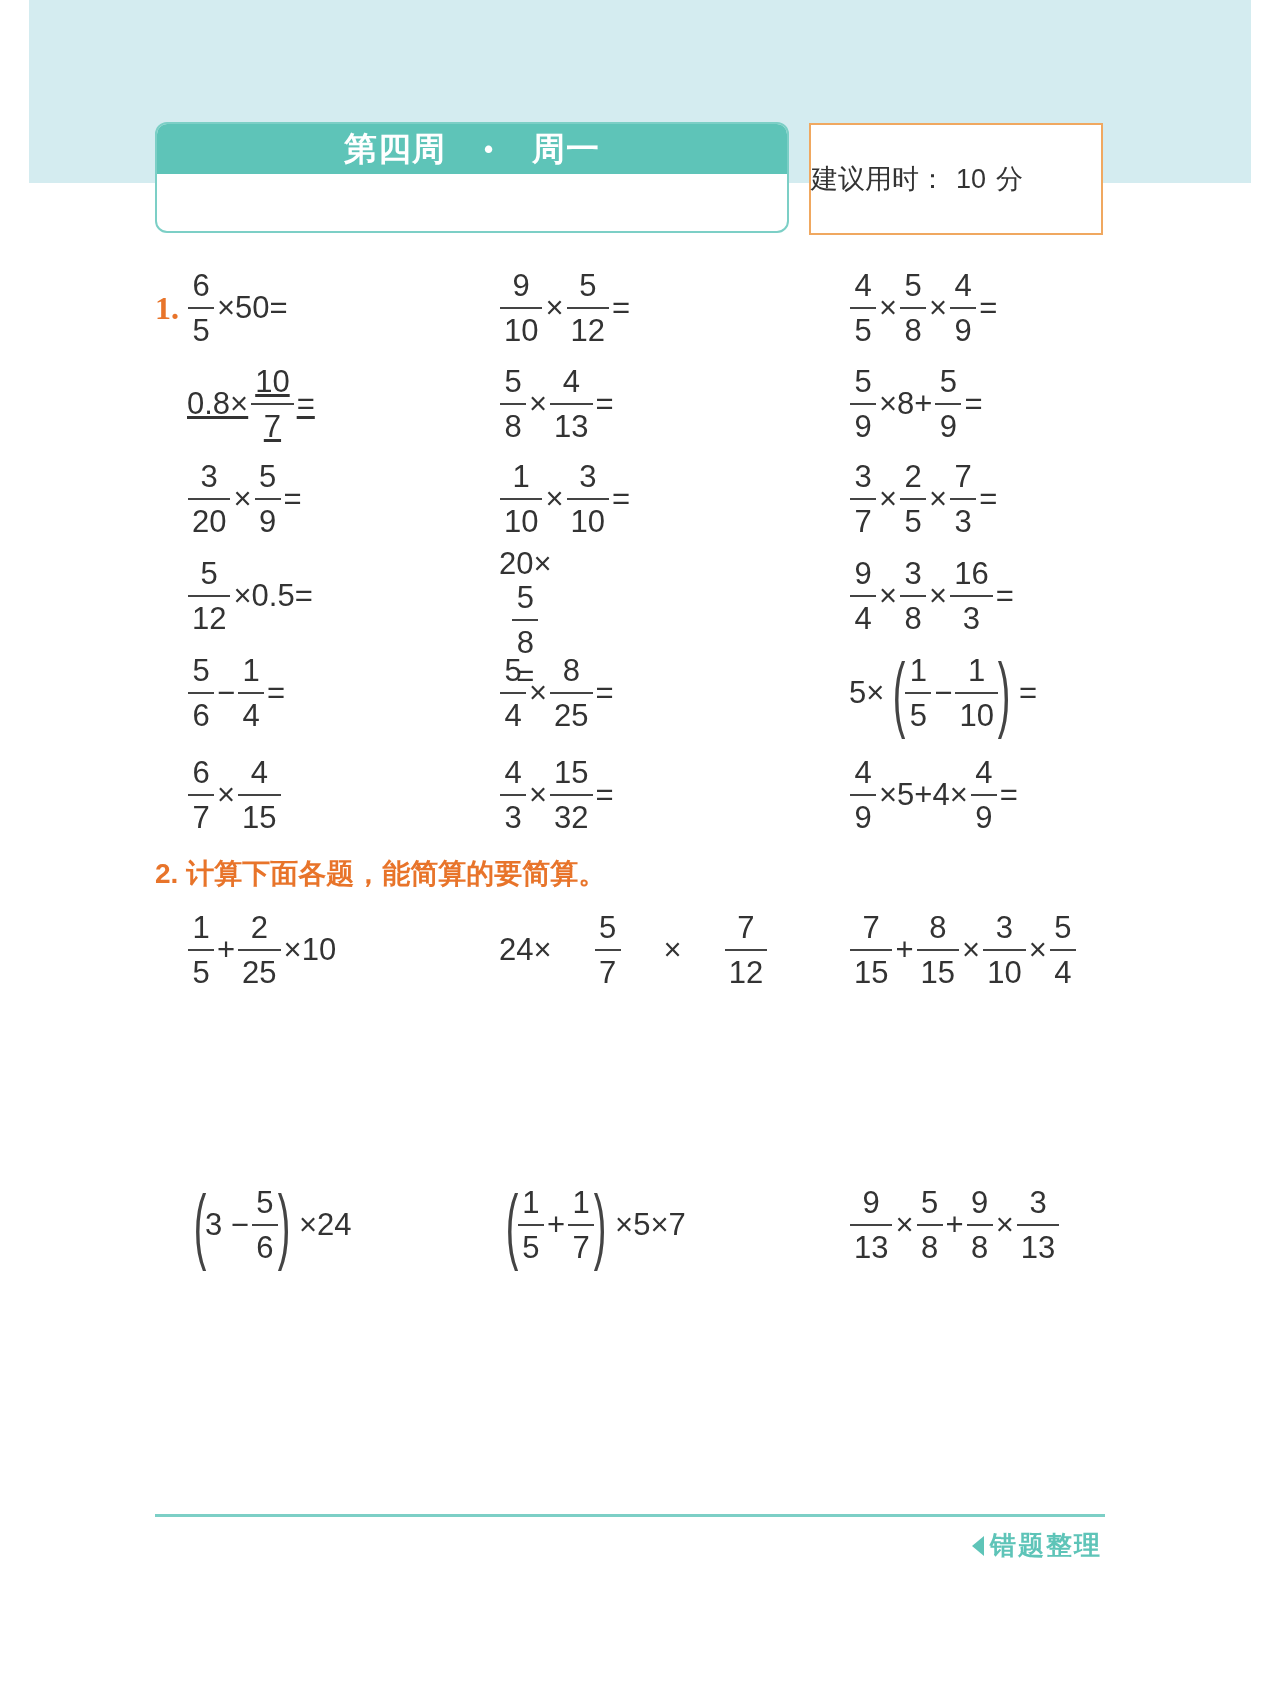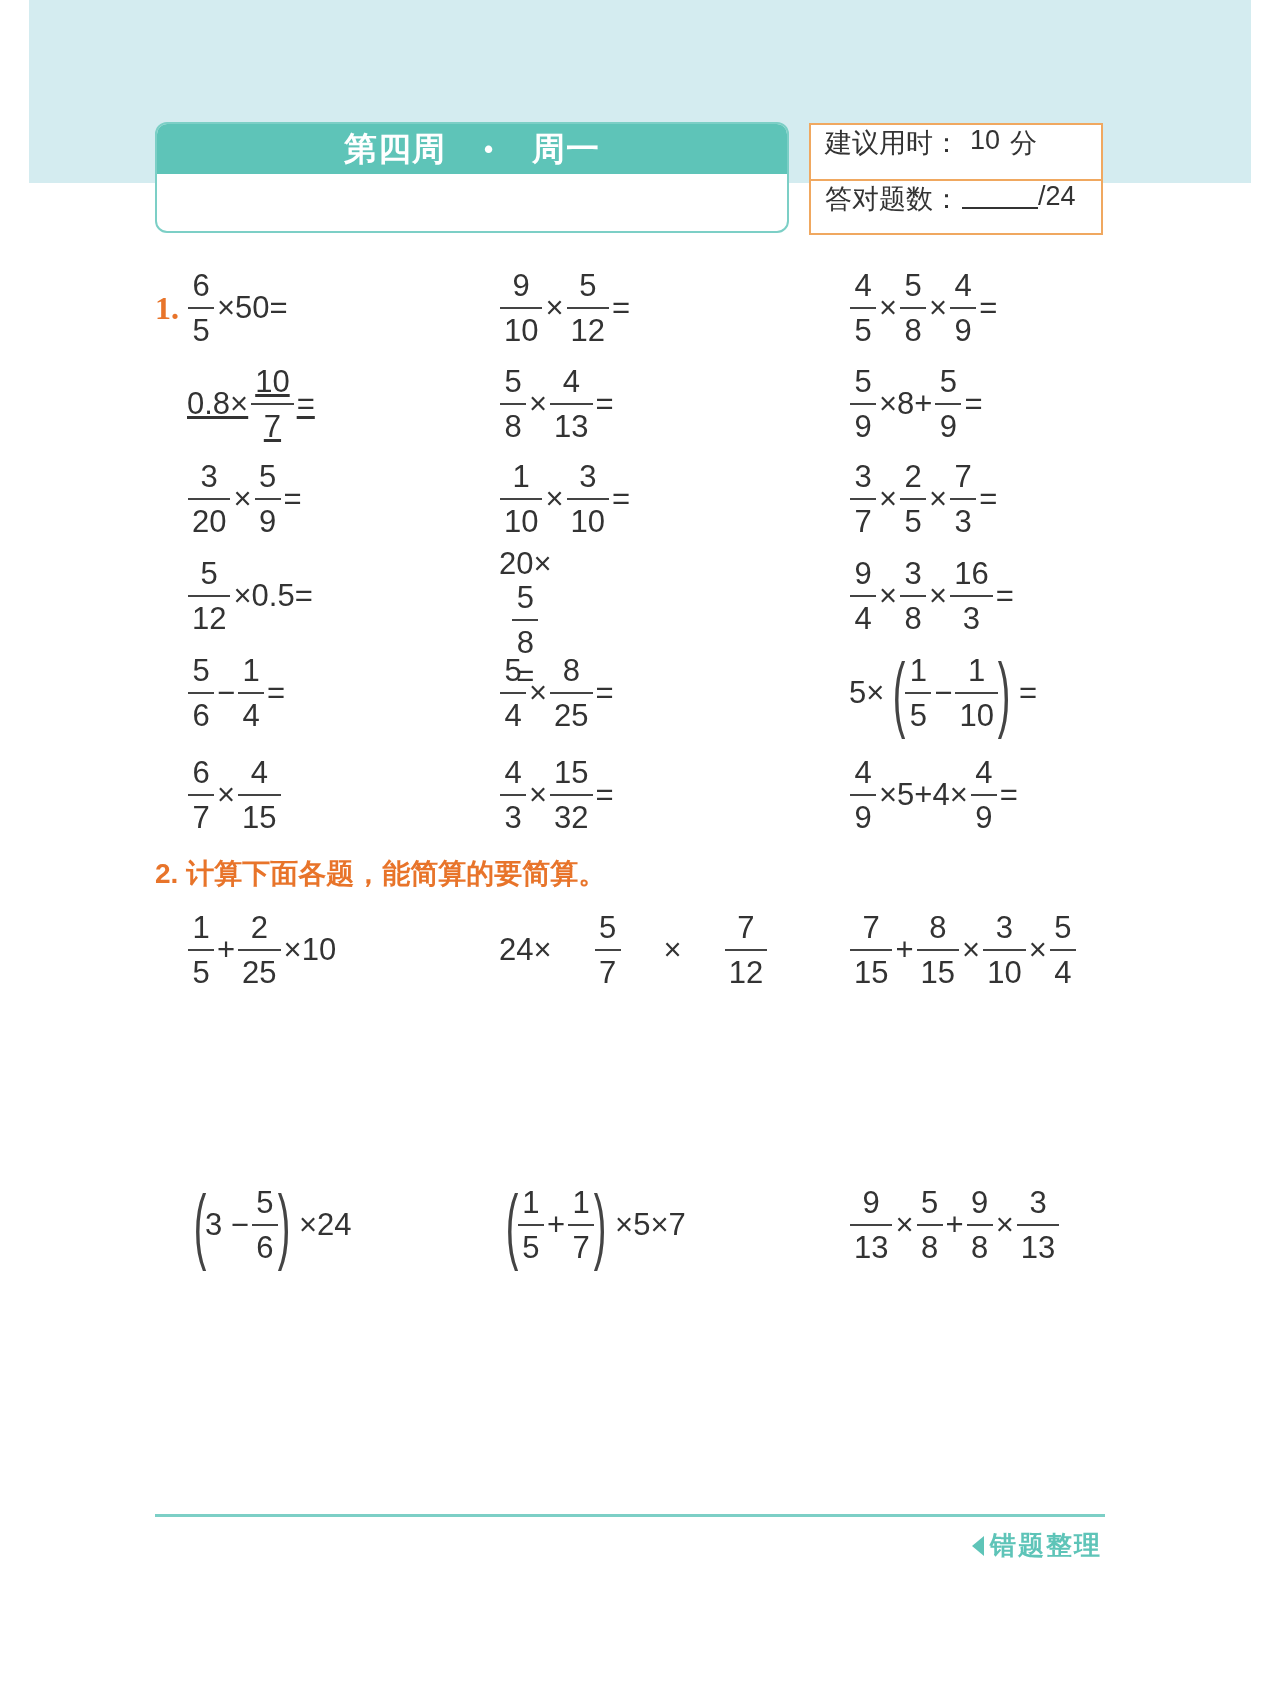--- a/index.html
+++ b/index.html
@@ -9,21 +9,21 @@
   .title-card { position: absolute; left: 155px; top: 122px; width: 634px; height: 111px;
                 border: 2px solid #7ccfc6; border-radius: 12px; background: #ffffff; overflow: hidden; box-sizing: border-box; }
   .title-card .week-bar { height: 50px; background: #5ec4b8; color: #ffffff; font-size: 33px; font-weight: bold;
                           display: flex; align-items: center; justify-content: center; letter-spacing: 1px; }
   .title-card .week-bar .dot { margin: 0 38px; font-size: 26px; }
   .title-card .lesson { height: 57px; display: flex; align-items: center; justify-content: center;
                         font-size: 34px; font-weight: bold; color: #222222; }
   .info-box { position: absolute; left: 809px; top: 123px; width: 294px; height: 112px;
               border: 2px solid #f0a860; box-sizing: border-box; background: #ffffff;
               font-family: "DejaVu Serif", "Liberation Serif", serif; }
-  .info-box .row { height: 54px; display: flex; padding-left: 14px; font-size: 27px; color: #333; }
+  .info-box .row { height: 54px; display: flex; align-items: center; font-size: 27px; color: #333; margin-top: 27px; }
   .info-box .row + .row { border-top: 2px solid #f0a860; }
   .info-box .num { font-family: "Liberation Sans", sans-serif; margin: 0 10px; }
   .info-box .blank { display: inline-block; width: 76px; border-bottom: 2px solid #333; height: 26px; margin-left: 2px; }
   .info-box .total { font-family: "Liberation Sans", sans-serif; }
 
   .q-label { position: absolute; font-family: "Liberation Serif", serif; font-weight: bold; color: #e8742a; font-size: 32px; }
   .q2-head { position: absolute; left: 155px; top: 855px; color: #e8742a; font-weight: bold; font-size: 28px; }
   .expr { position: absolute; display: flex; align-items: center; font-size: 31px; color: #333333; height: 100px; }
   .frac { display: inline-flex; flex-direction: column; align-items: center; margin: 0 2px; line-height: 1; }
   .frac .n, .frac .d { padding: 0 4px; }
@@ -53,25 +53,20 @@
     <span>周一</span>
   </div>
 </div>
 
 <div class="info-box">
   <div class="row">
     <span>建议用时：</span>
     <span class="num">10</span>
     <span>分</span>
   </div>
-  <div class="row">
-    <span>答对题数：</span>
-    <span class="blank"></span>
-    <span class="total">/24</span>
-  </div>
 </div>
 
 <div class="q-label" style="left:155px; top:290px;">1.</div>
 
 <div id="q1-area">
     <div class="expr" style="left: 186px; top: 258px;">
       <span class="frac">
         <span class="n">6</span>
         <span class="bar"></span>
         <span class="d">5</span>

